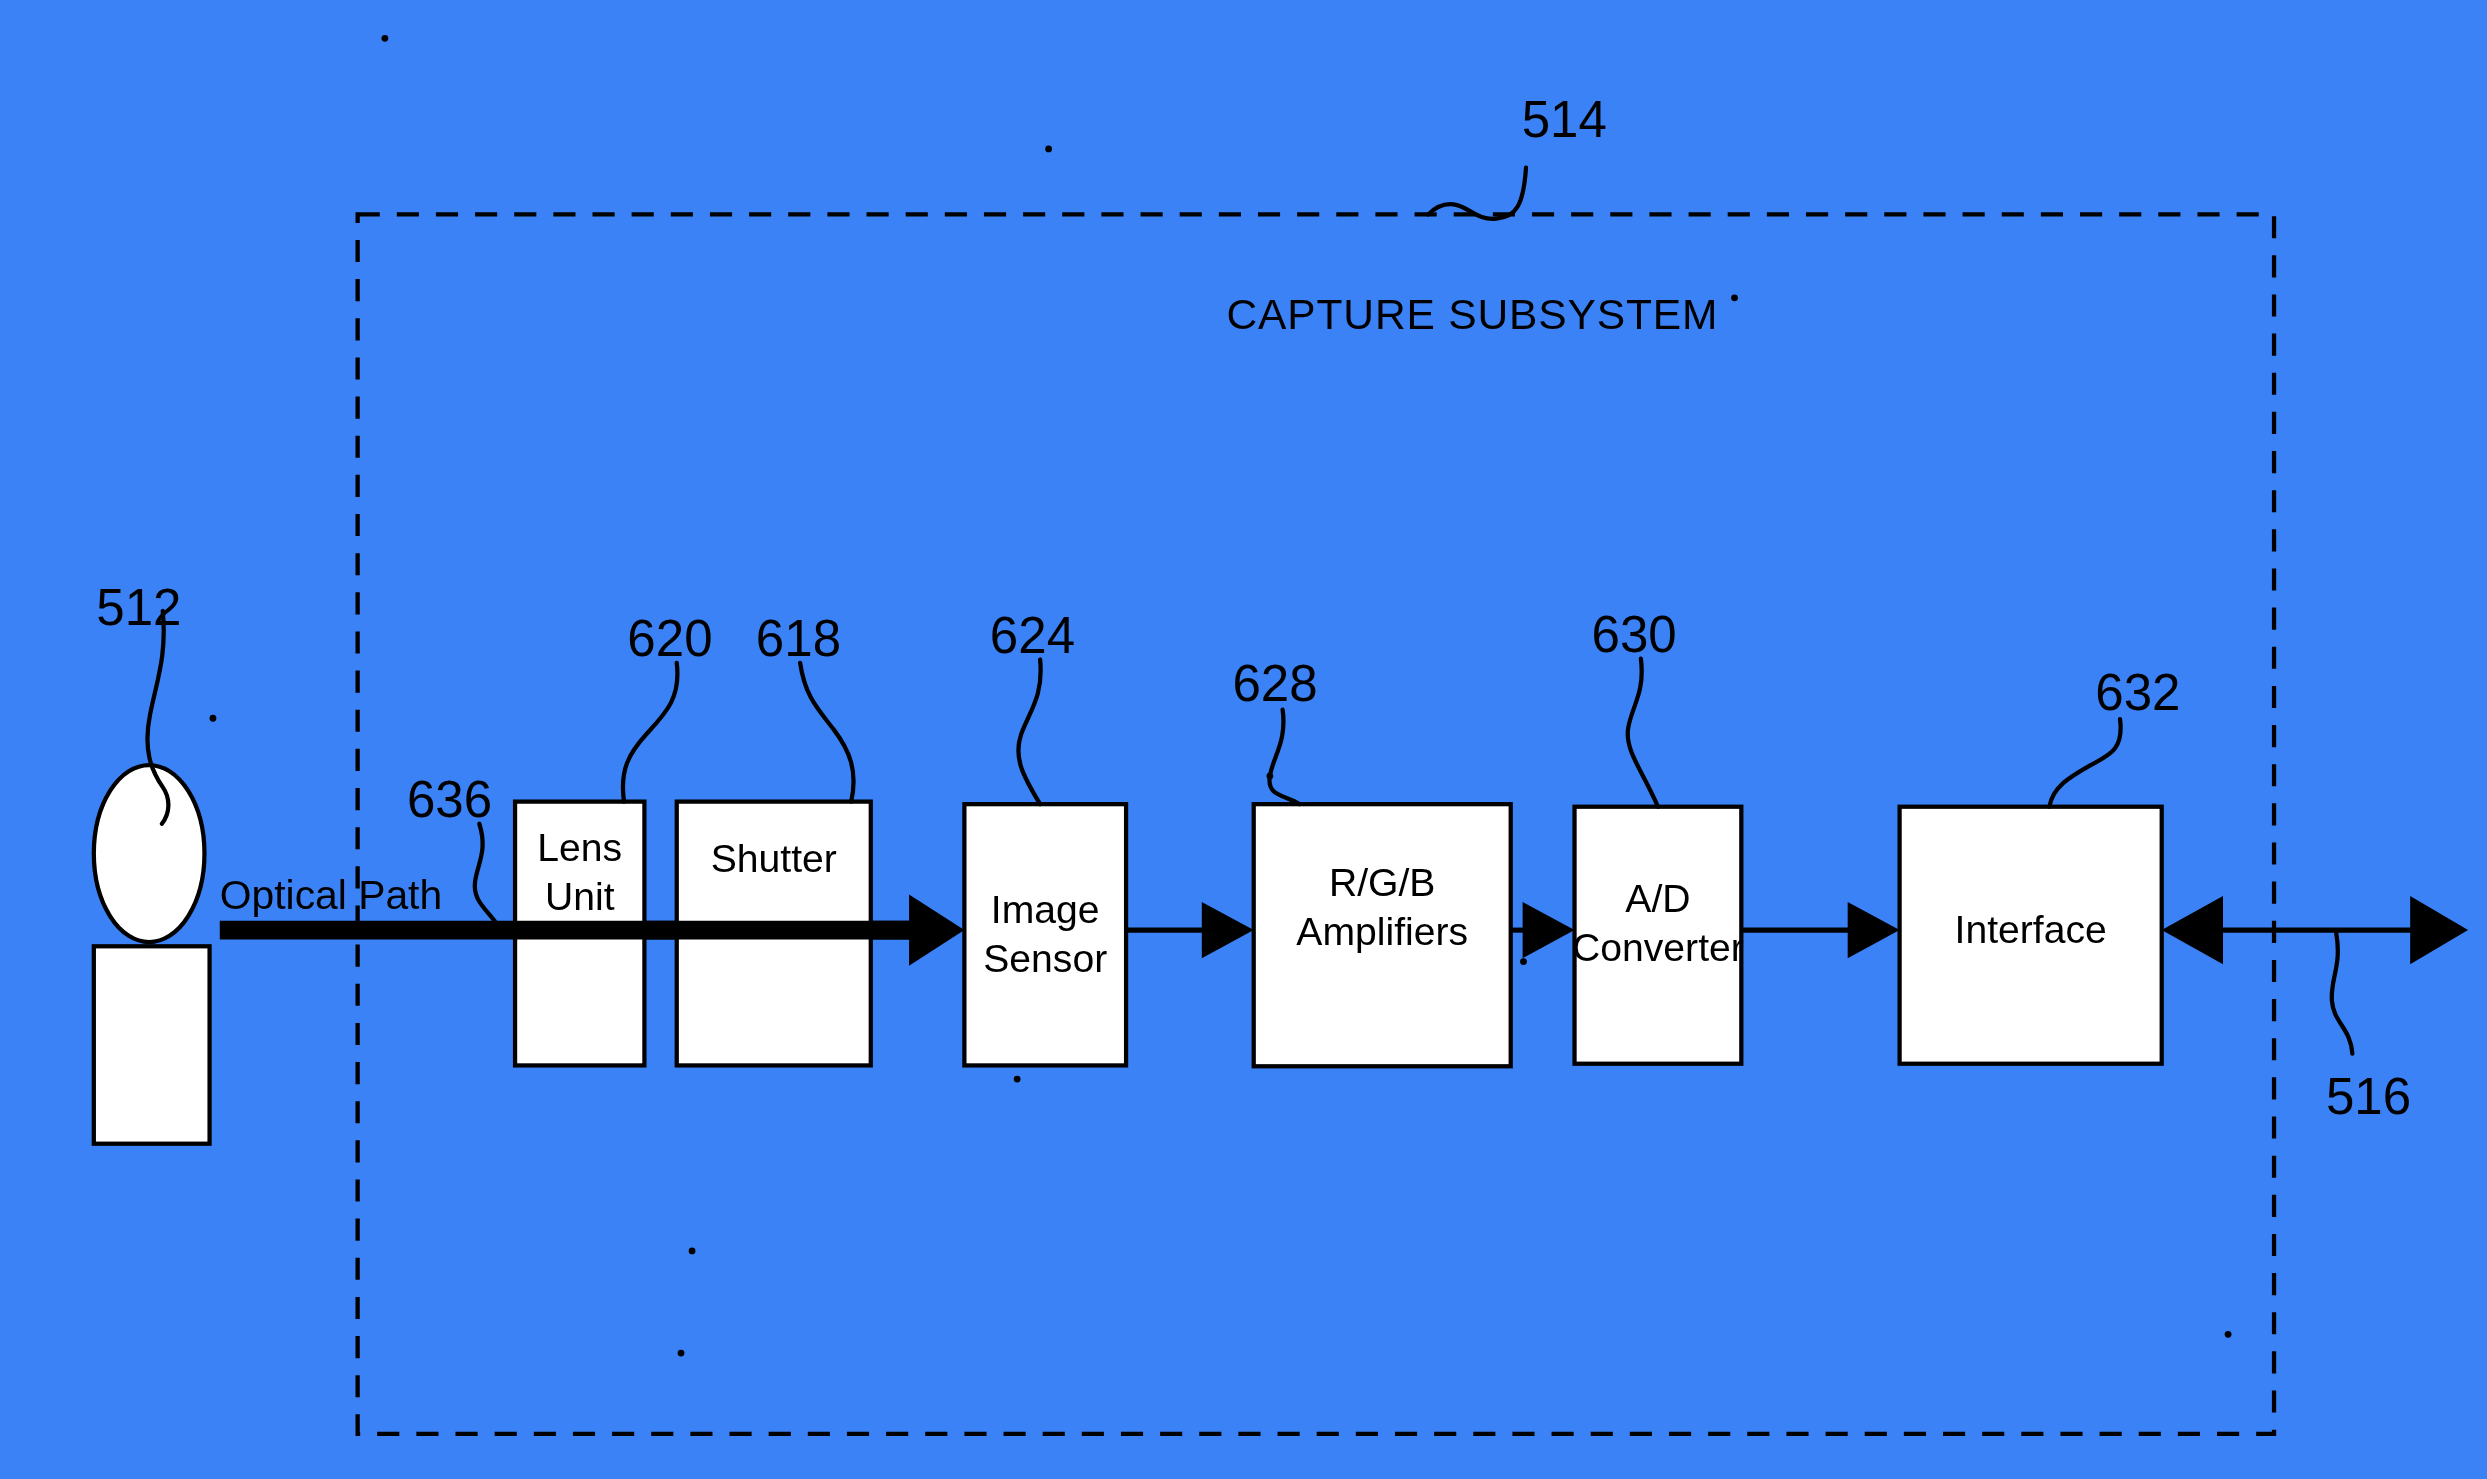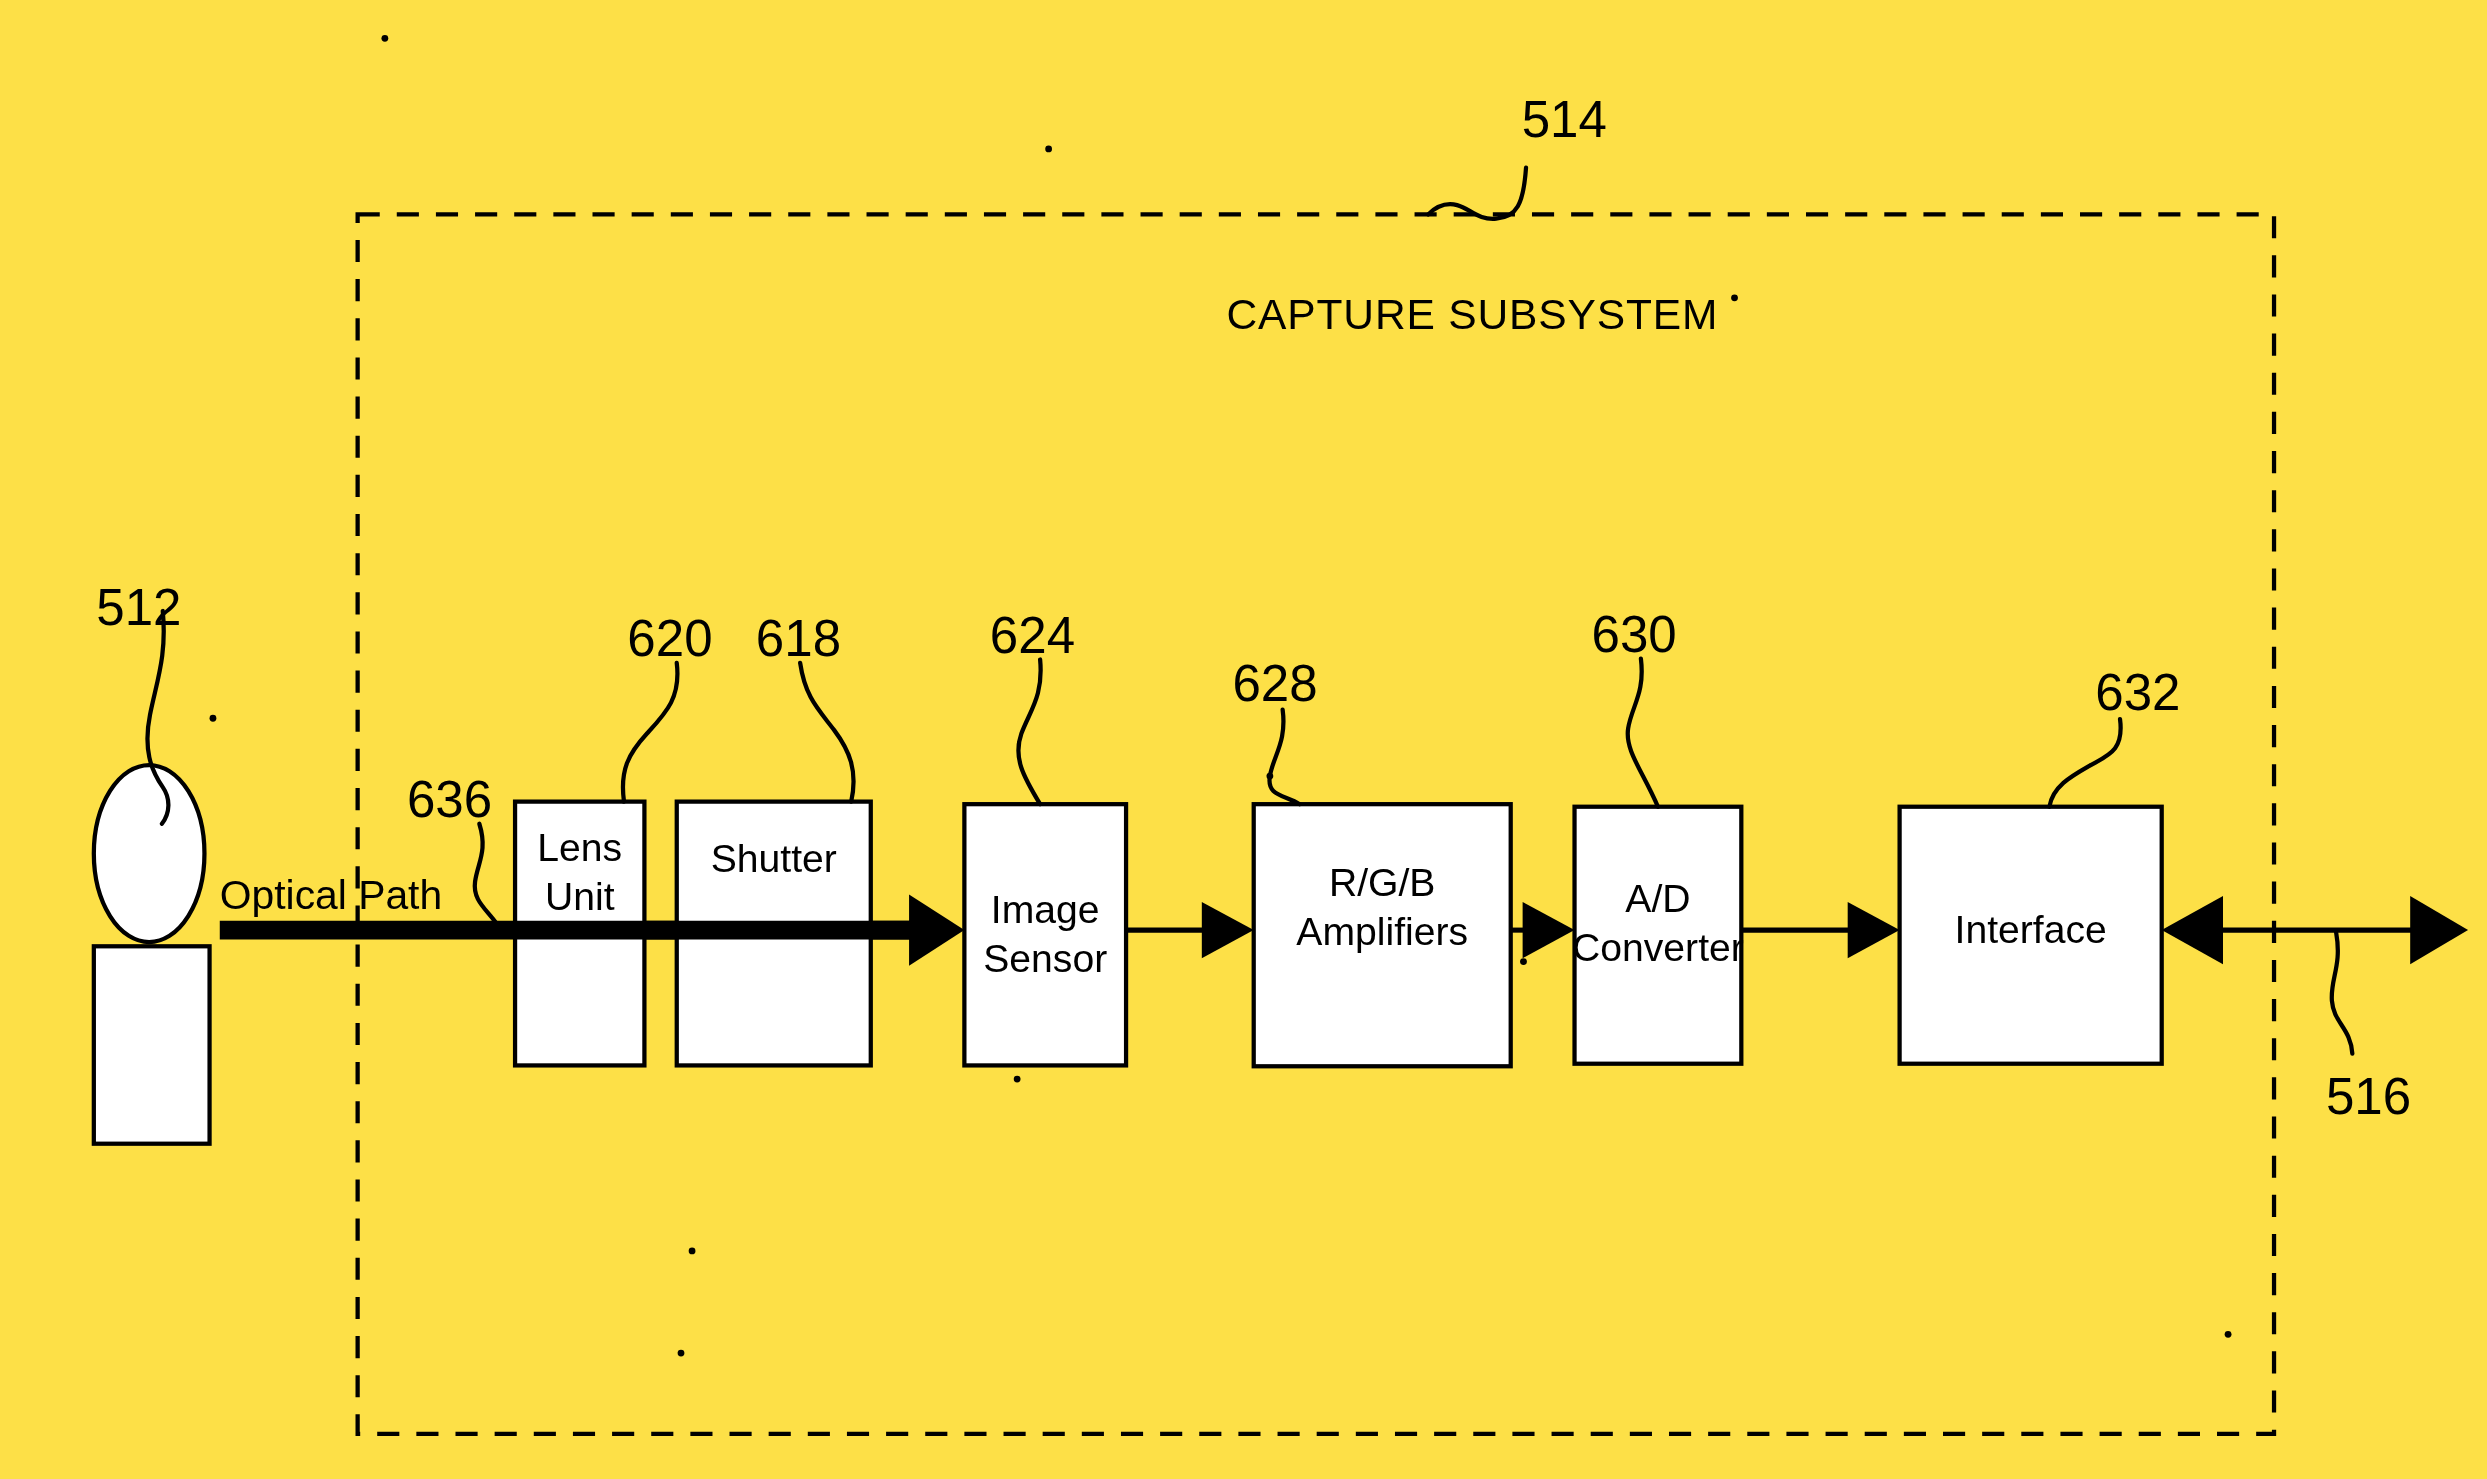--- a/index.html
+++ b/index.html
@@ -5,21 +5,21 @@
 <style>
   html, body {
     margin: 0;
     padding: 0;
     background: #ffffff;
   }
   #stage {
     position: relative;
     width: 2487px;
     height: 1479px;
-    background: #fde047;
+    background: #3b82f6;
     overflow: hidden;
     font-family: "Liberation Sans", sans-serif;
     text-align: right;
   }
   #figure-svg {
     position: absolute;
     left: 0;
     top: 0;
     width: 2487px;
     height: 1479px;

